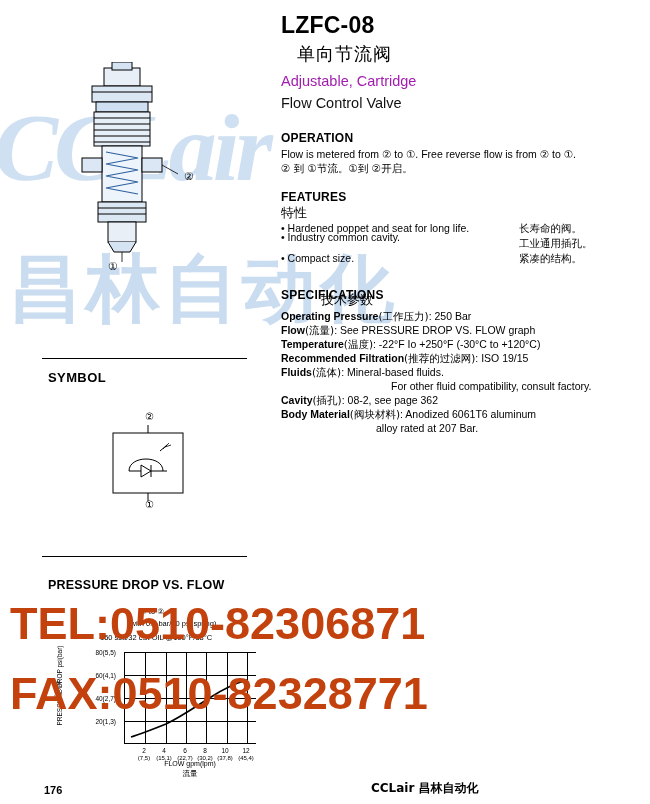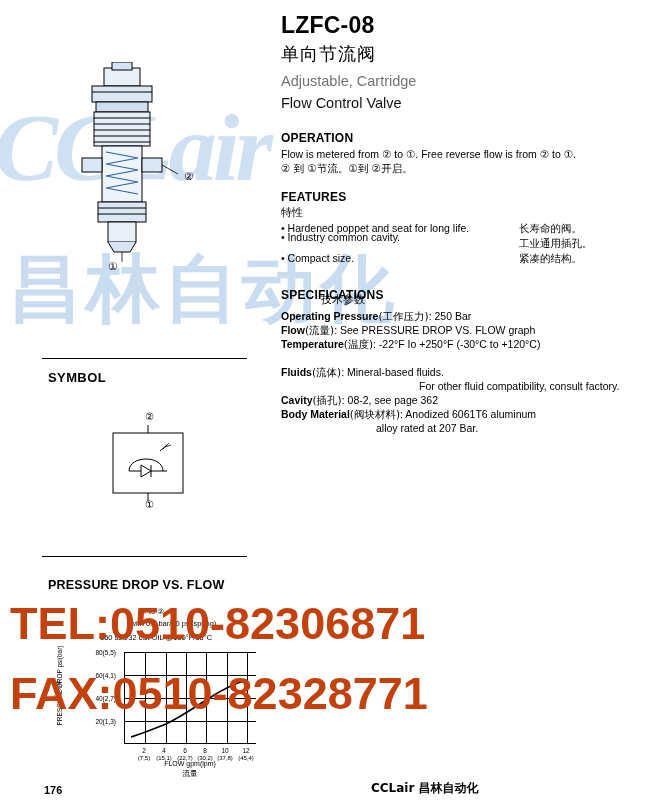--- a/index.html
+++ b/index.html
@@ -214,50 +214,50 @@
   }
   .model {
     position: absolute;
     left: 0; top: 10px;
     font-size: 23px;
     font-weight: bold;
     letter-spacing: .2px;
   }
   .model-cn {
     position: absolute;
-    left: 0; top: 42px;
+    left: 16px; top: 42px;
     font-size: 18px;
     font-family: "DejaVu Sans", sans-serif;
     letter-spacing: 1px;
   }
   .subtitle1 {
     position: absolute;
     left: 0; top: 72px;
     font-size: 14.5px;
-    color: #737373;
+    color: #a21caf;
   }
   .subtitle2 {
     position: absolute;
     left: 0; top: 94px;
     font-size: 14.5px;
     color: #111;
   }
 
   .sec-head {
     position: absolute;
     left: 0;
     font-size: 12px;
     font-weight: bold;
     letter-spacing: .2px;
   }
   .sec-head-cn {
     position: absolute;
     left: 0;
-    font-size: 11px;
-    font-family: Liberation Sans, sans-serif;
+    font-size: 13px;
+    font-family: Liberation Mono, monospace;
   }
   .para {
     position: absolute;
     left: 0;
     width: 360px;
     font-size: 10.5px;
   }
   .para-cn {
     position: absolute;
     left: 0;
@@ -455,24 +455,27 @@
 
   <div class="spec" style="top:310px;">
     <b>Operating Pressure</b><span class="cn-inline">(工作压力)</span><span>: 250 Bar</span>
   </div>
   <div class="spec" style="top:324px;">
     <b>Flow</b><span class="cn-inline">(流量)</span><span>: See PRESSURE DROP VS. FLOW graph</span>
   </div>
   <div class="spec" style="top:338px;">
     <b>Temperature</b><span class="cn-inline">(温度)</span><span>: -22°F Io +250°F (-30°C to +120°C)</span>
   </div>
+  <div class="spec" style="top:352px;">
+    <b>Recommended Filtration</b><span class="cn-inline">(推荐的过滤网)</span><span>: ISO 19/15</span>
+  </div>
   <div class="spec" style="top:366px;">
     <b>Fluids</b><span class="cn-inline">(流体)</span><span>: Mineral-based fluids.</span>
   </div>
-  <div class="spec-ind" style="left:110px; top:380px;margin-left:28px;">For other fluid compatibility, consult factory.</div>
+  <div class="spec-ind" style="left:110px; top:380px;">For other fluid compatibility, consult factory.</div>
   <div class="spec" style="top:394px;">
     <b>Cavity</b><span class="cn-inline">(插孔)</span><span>: 08-2, see page  362</span>
   </div>
   <div class="spec" style="top:408px;">
     <b>Body Material</b><span class="cn-inline">(阀块材料)</span><span>: Anodized 6061T6 aluminum</span>
   </div>
   <div class="spec-ind" style="left:95px; top:422px;">alloy rated at 207 Bar.</div>
 </div>
 
 <div class="footer-brand">CCLair 昌林自动化</div>

